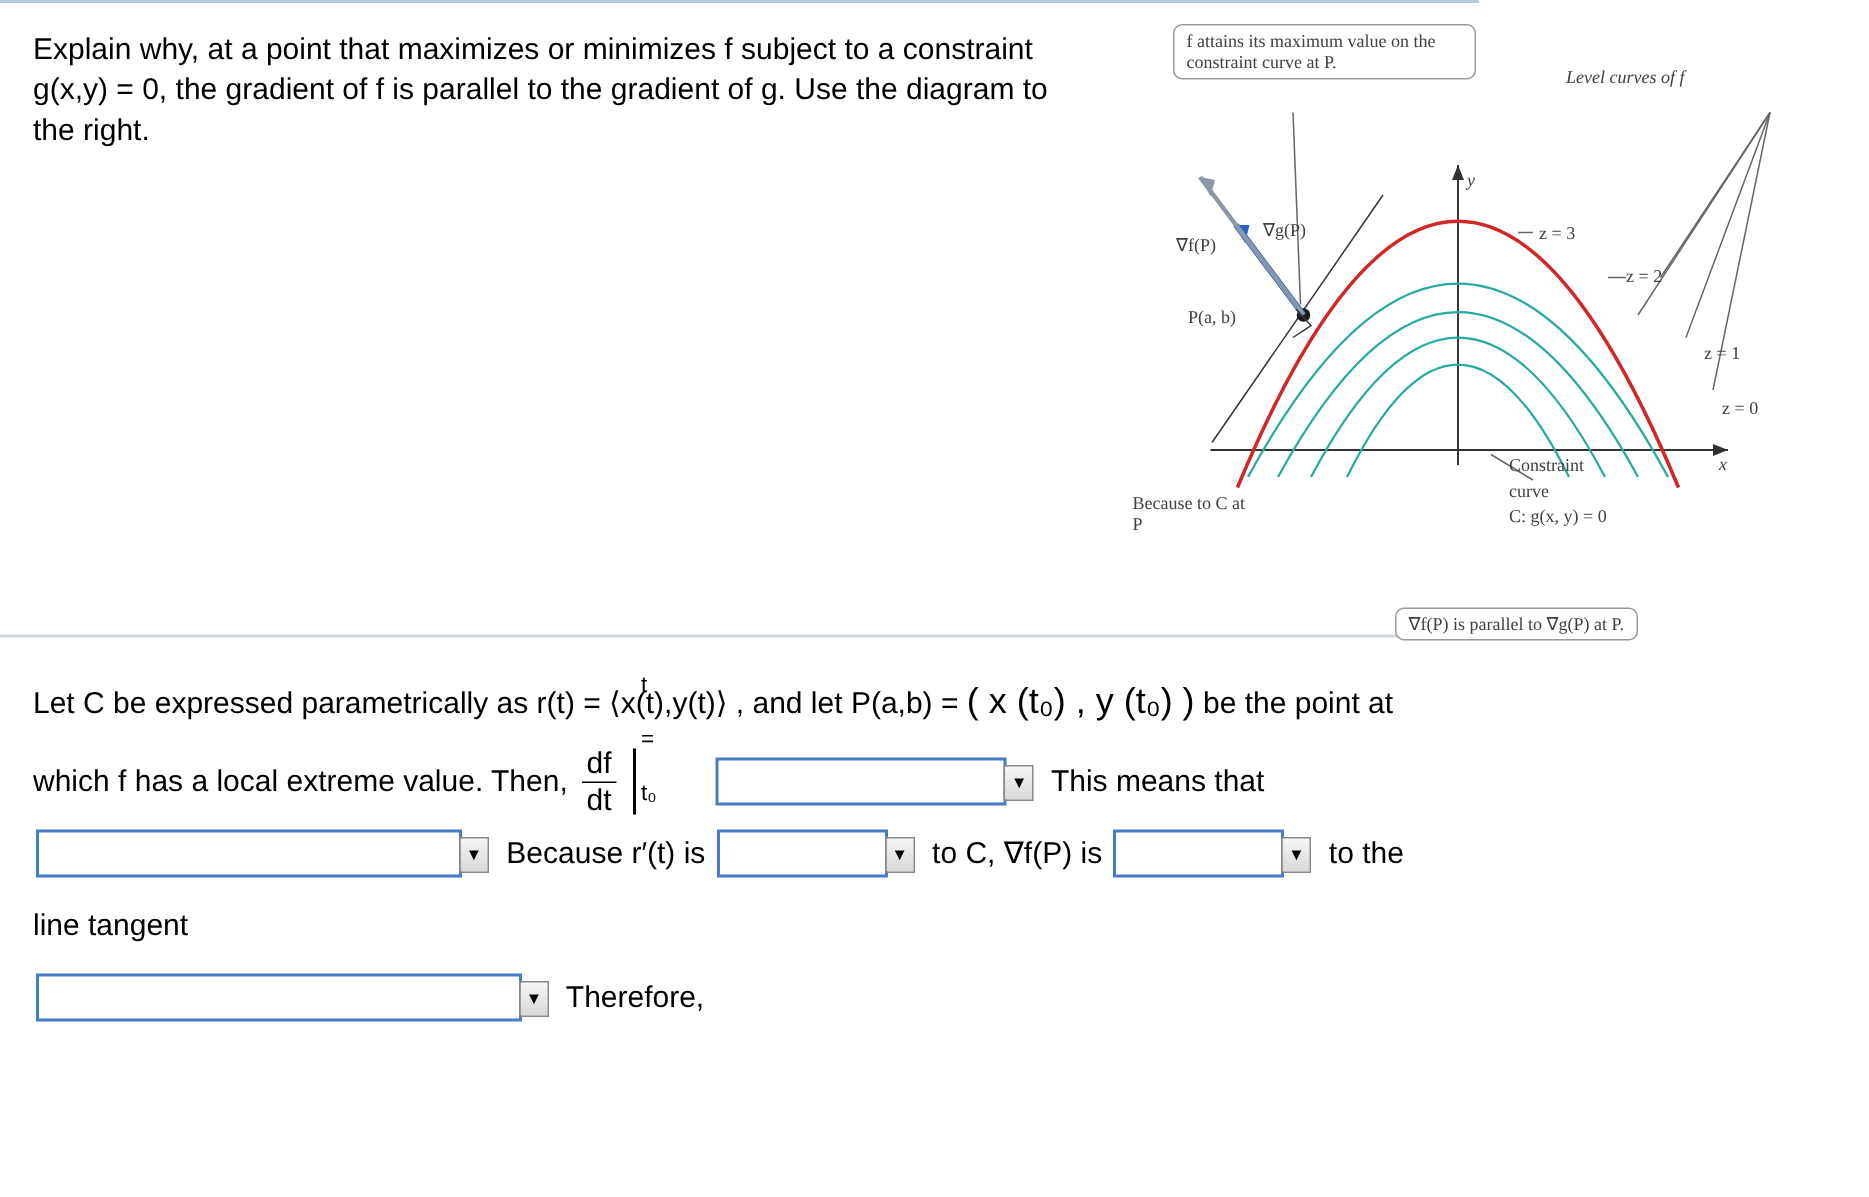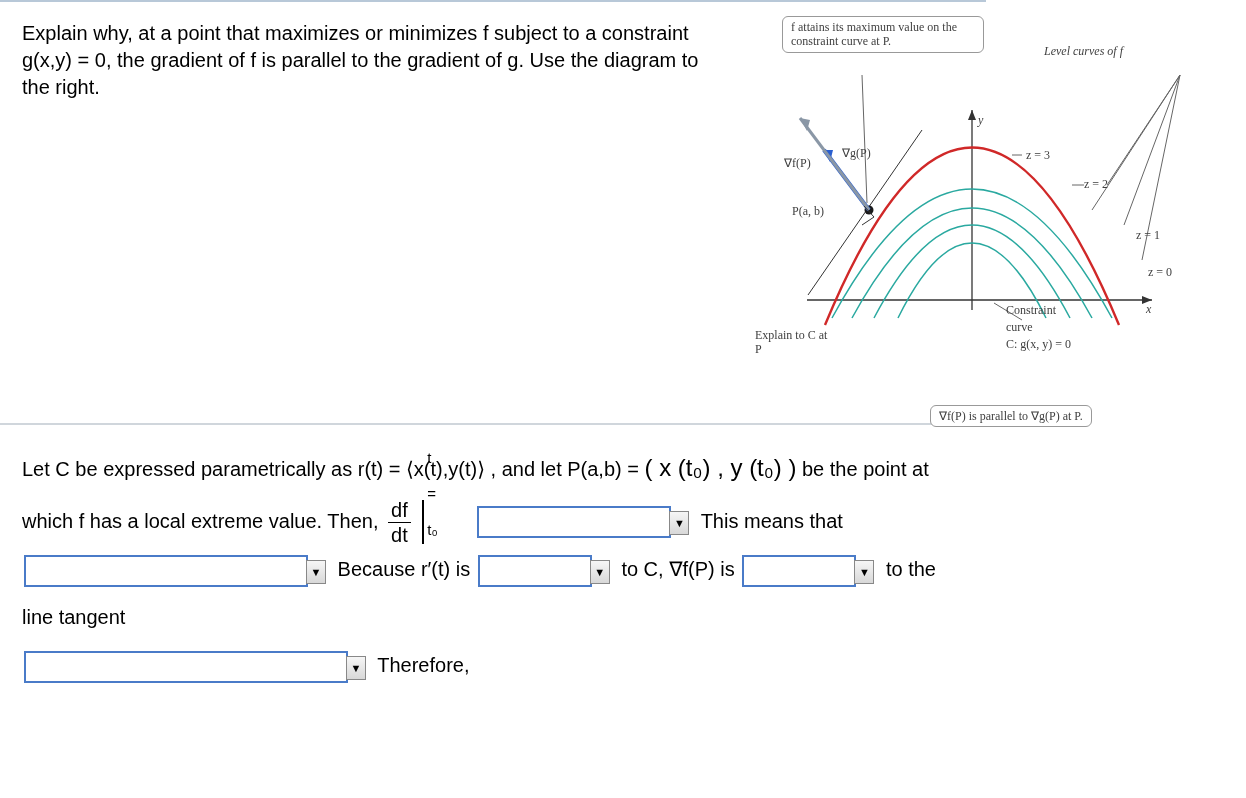--- a/index.html
+++ b/index.html
@@ -183,21 +183,21 @@
 
       <div class="diag-label" style="left:266px; top:93px; font-style:italic;">y</div>
 
       <div class="diag-label" style="left:434px; top:282px; font-style:italic;">x</div>
 
       <div class="diag-label" style="left:314px; top:128px;">z = 3</div>
       <div class="diag-label" style="left:372px; top:157px;">z = 2</div>
       <div class="diag-label" style="left:424px; top:208px;">z = 1</div>
       <div class="diag-label" style="left:436px; top:245px;">z = 0</div>
 
-      <div class="diag-label" style="left:43px; top:308px; white-space:normal; width:80px;">Explain to C at P</div>
+      <div class="diag-label" style="left:43px; top:308px; white-space:normal; width:80px;">Because to C at P</div>
 
       <div class="diag-label" style="left:294px; top:283px;">Constraint</div>
       <div class="diag-label" style="left:294px; top:300px;">curve</div>
       <div class="diag-label" style="left:294px; top:317px;">C: g(x, y) = 0</div>
 
       <div class="diag-label boxed" style="left:218px; top:345px;margin-top:40px;">∇f(P) is parallel to ∇g(P) at P.</div>
     </div>
   </div>
 
   <hr class="divider">

